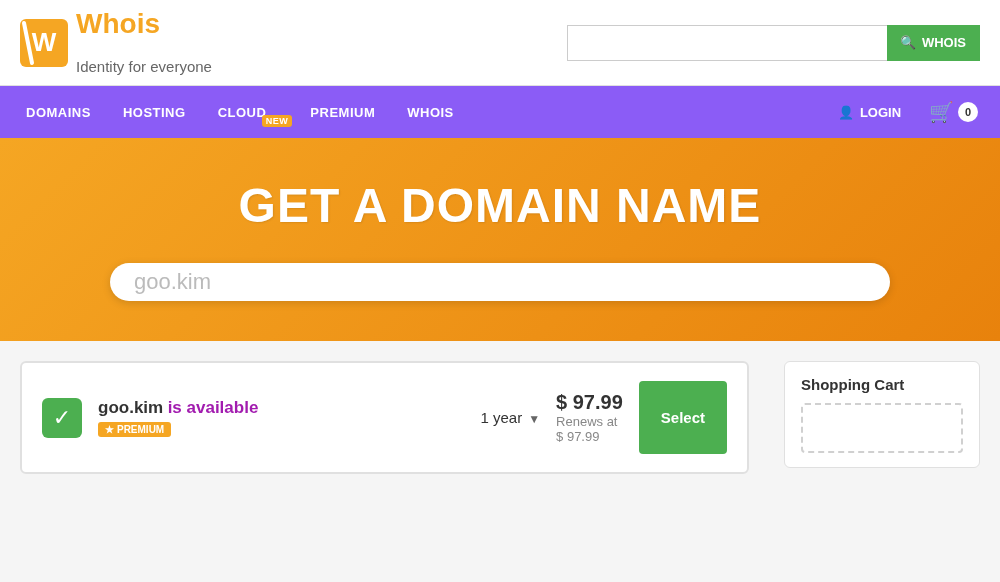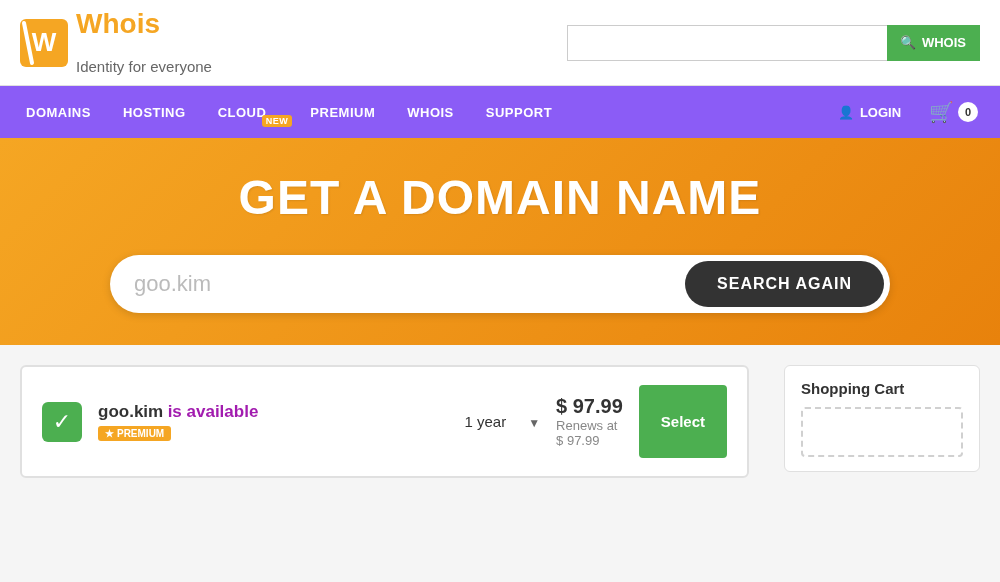--- a/index.html
+++ b/index.html
@@ -129,21 +129,21 @@
       display: flex;
       align-items: center;
       justify-content: center;
       font-size: 11px;
       font-weight: bold;
     }
 
     
     .hero {
       background: linear-gradient(135deg, #f5a623 0%, #e8820c 100%);
-      padding: 32px 20px;
+      padding: 40px 20px;
       text-align: center;
     }
     .hero-title {
       color: #fff;
       font-size: 48px;
       font-weight: bold;
       letter-spacing: 1px;
       margin-bottom: 30px;
       text-shadow: 1px 1px 2px rgba(0,0,0,0.1);
     }
@@ -228,21 +228,21 @@
       padding: 2px 7px;
       border-radius: 3px;
       display: inline-flex;
       align-items: center;
       gap: 3px;
       margin-top: 4px;
     }
     .duration-select {
       display: flex;
       align-items: flex-end;
-      gap: 22px;
+      gap: 6px;
       color: #333;
       font-size: 15px;
       cursor: pointer;
     }
     .chevron { color: #666; font-size: 12px; }
     .price-area { text-align: left; }
     .price-main { font-size: 20px; font-weight: bold; color: #333; }
     .price-renews { font-size: 13px; color: #888; }
     .select-btn {
       background: #4caf50;
@@ -305,38 +305,36 @@
 
 <nav class="nav">
   <a class="nav-item">DOMAINS</a>
   <a class="nav-item">HOSTING</a>
   <a class="nav-item" style="padding-right:28px;">
     <span>CLOUD</span>
     <span class="nav-badge">NEW</span>
   </a>
   <a class="nav-item">PREMIUM</a>
   <a class="nav-item">WHOIS</a>
-  <a class="nav-item">SUPPORT</a>
   <div class="nav-right">
     <div class="nav-login">
       <span>👤</span>
       <span>LOGIN</span>
     </div>
     <div class="nav-cart">
       <span style="font-size:20px;">🛒</span>
       <span class="cart-count">0</span>
     </div>
   </div>
 </nav>
 
 <section class="hero">
   <h1 class="hero-title">GET A DOMAIN NAME</h1>
   <div class="search-bar">
     <input class="search-input" type="text" value="goo.kim" style="">
-    <button class="search-btn">SEARCH AGAIN</button>
   </div>
 </section>
 
 <div class="content">
   <div class="results-area">
     <div class="domain-result">
       <div class="check-icon">✓</div>
       <div class="domain-info">
         <div>
           <span class="domain-name">goo.kim</span>

